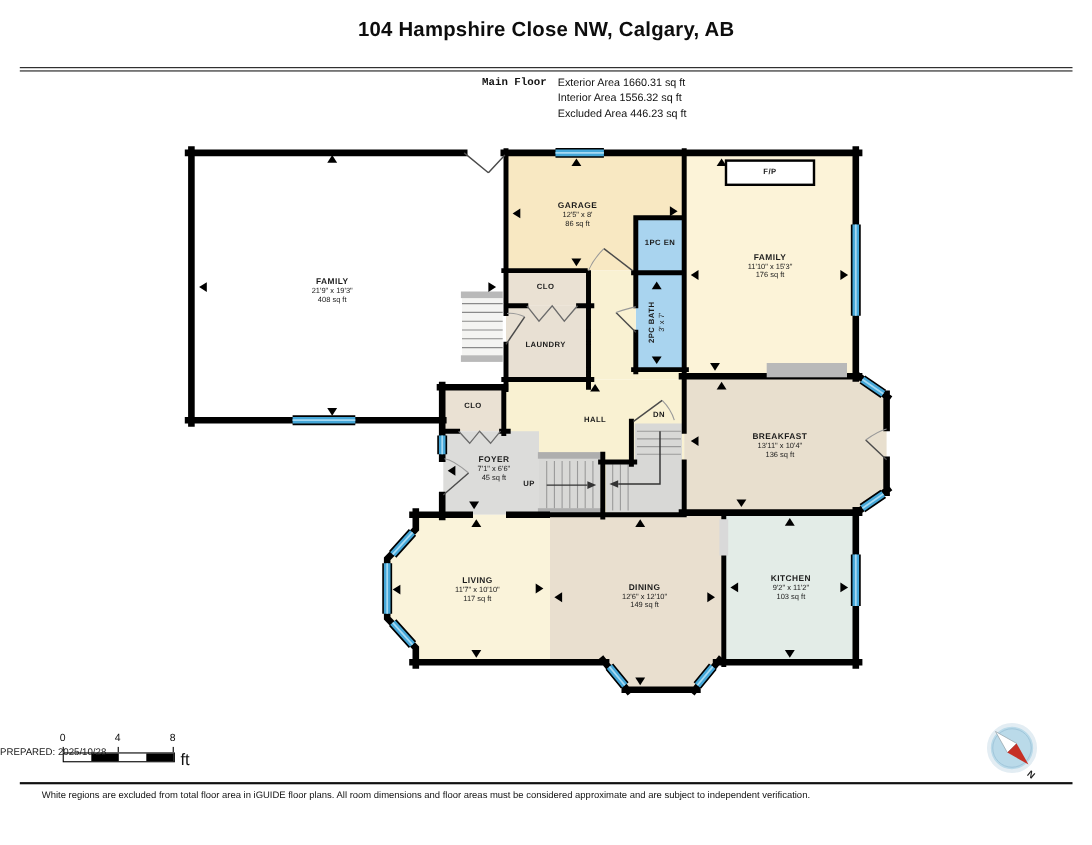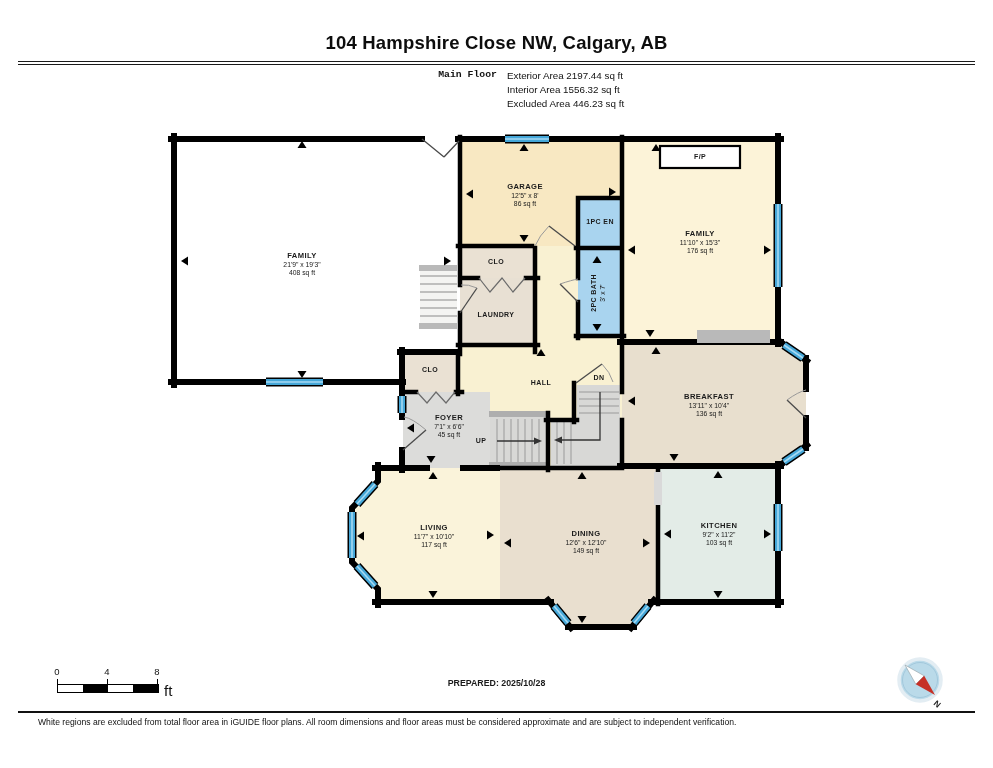--- a/index.html
+++ b/index.html
@@ -1,54 +1,54 @@
 <!DOCTYPE html>
 <html><head>
 <meta charset="utf-8">
 <style>
   html,body{margin:0;padding:0;background:#fff;}
   .page{position:relative;width:993px;height:768px;background:#ffffff;overflow:hidden;
         font-family:"Liberation Sans","DejaVu Sans",sans-serif;color:#111;}
-  .title{position:absolute;left:0;right:0;top:32px;text-align:center;
+  .title{position:absolute;left:0;right:0;top:16px;text-align:center;
          font-size:18.5px;font-weight:bold;letter-spacing:.2px;color:#0d0d0d;}
   .rule-top{position:absolute;left:18px;right:18px;top:61px;height:2px;
             border-top:1.7px solid #1a1a1a;border-bottom:1.7px solid #1a1a1a;}
   .floor-label{position:absolute;left:347px;top:69px;width:150px;text-align:right;
                font-size:9.8px;font-weight:bold;font-family:Liberation Mono, monospace;}
   .stat-lines{position:absolute;left:507px;top:69px;font-size:9.8px;line-height:14px;}
   .plan-svg{position:absolute;left:0;top:0;}
   .rlabel{position:absolute;transform:translate(-50%,-50%);text-align:center;
           white-space:nowrap;color:#1b1b1b;line-height:8.5px;}
   .rlabel .rname{font-size:7.6px;font-weight:600;letter-spacing:.4px;}
   .rlabel .rdim{font-size:6.8px;font-weight:400;}
   .rlabel.sm .rname{font-size:7px;}
   .rlabel.vert{transform:translate(-50%,-50%) rotate(-90deg);}
   .scalebar{position:absolute;left:57px;top:666px;width:180px;height:30px;font-size:9.5px;}
   .scalebar .num{position:absolute;top:0;width:12px;text-align:center;}
   .scalebar .tick{position:absolute;top:13px;width:1px;height:5px;background:#000;}
   .scalebar .bar{position:absolute;left:0;top:18px;width:100px;height:7px;
                  border:1px solid #000;background:#fff;}
   .scalebar .seg{position:absolute;top:0;height:100%;background:#000;}
   .scalebar .unit{position:absolute;left:107px;top:16px;font-size:15px;}
-  .prepared{position:absolute;left:0;right:0;top:678px;text-align:center;
-            font-size:8.8px;font-weight:bold;color:#1a1a1a;}
+  .prepared{position:absolute;left:0;right:0;top:678px;text-align:left;
+            font-size:8.8px;font-weight:normal;color:#1a1a1a;}
   .compass{position:absolute;left:892px;top:652px;}
   .rule-bottom{position:absolute;left:18px;right:18px;top:711px;border-top:2.4px solid #111;}
   .disclaimer{position:absolute;left:38px;top:717px;right:30px;font-size:8.6px;color:#111;}
 </style>
 </head>
 <body>
 
 <div class="page">
 
   <div class="title">104 Hampshire Close NW, Calgary, AB</div>
   <div class="rule-top"></div>
   <div class="floor-label">Main Floor</div>
   <div class="stat-lines">
-    <div>Exterior Area 2197.44 sq ft</div>
+    <div>Exterior Area 1660.31 sq ft</div>
     <div>Interior Area 1556.32 sq ft</div>
     <div>Excluded Area 446.23 sq ft</div>
   </div>
 
   <svg class="plan-svg" width="993" height="768" viewBox="0 0 993 768">
 
     <g>
       <rect x="176" y="139" width="284" height="243" fill="#ffffff"></rect>
       <polygon points="460,139 622,139 622,198 578,198 578,246 460,246" fill="#f8e8c2"></polygon>
       <rect x="578" y="198" width="44" height="50" fill="#a9d4ef"></rect>

